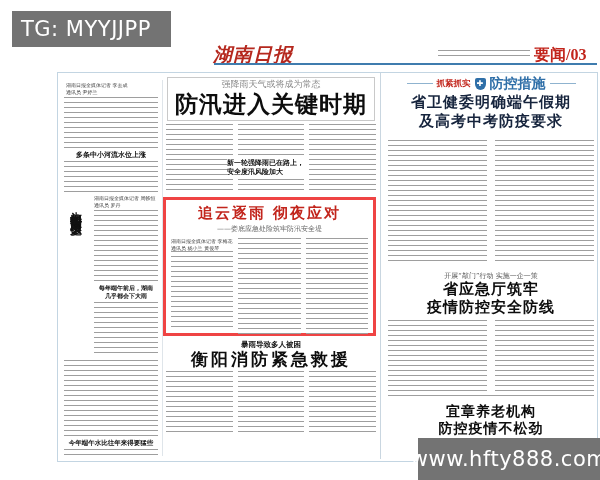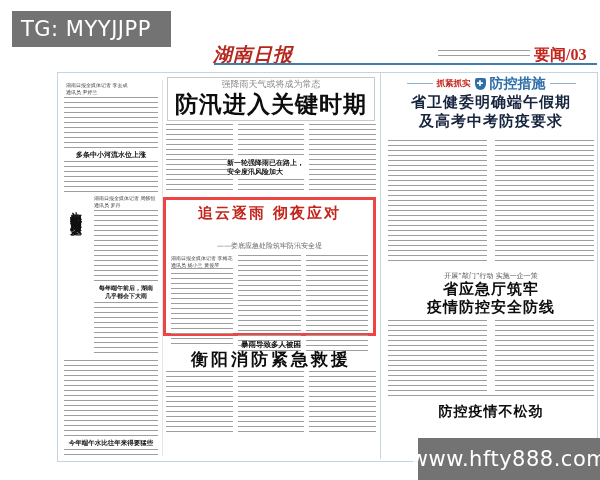--- a/index.html
+++ b/index.html
@@ -24,21 +24,21 @@
   .cols>div{flex:1;}
   .byline{font-size:5px;line-height:6.5px;color:#444;}
   .subhead{font-weight:bold;color:#111;}
   
   #fx-box{left:167px;top:77px;width:206px;height:42px;border:1px solid #c9c9c9;text-align:center;}
   #fx-title{font-size:23px;font-weight:bold;letter-spacing:1px;line-height:27px;color:#0d0d0d;}
   #fx-sub{font-size:9px;color:#888;}
   
   #zy-box{left:163px;top:197px;width:213px;height:139px;border:3px solid #ef4444;background:#fff;box-sizing:border-box;padding:4px 5px;}
   #zy-title{text-align:center;font-size:15px;font-weight:bold;color:#c2251c;letter-spacing:2px;}
-  #zy-sub{text-align:center;font-size:7px;color:#666;margin-top:18px;}
+  #zy-sub{text-align:center;font-size:7px;color:#666;margin-top:1px;}
   
   .serif-h{font-family:"Liberation Serif",serif;font-weight:bold;text-align:center;}
   .kicker{text-align:center;color:#555;}
   
   #banner{left:386px;top:77px;width:210px;height:13px;display:flex;align-items:center;justify-content:center;gap:4px;}
   .bline{width:26px;height:1px;background:#8fb3cf;}
   .shield{width:11px;height:12px;background:#2f6fa8;border-radius:2px 2px 50% 50%;color:#fff;
           font-size:8px;line-height:12px;text-align:center;display:inline-block;}
   .vertical-title{writing-mode:vertical-rl;text-orientation:upright;
           font-family:"Liberation Serif",serif;font-weight:bold;font-size:11.5px;color:#111;letter-spacing:1px;}
@@ -141,18 +141,19 @@
     <div>省应急厅筑牢</div>
     <div>疫情防控安全防线</div>
   </div>
   <div class="abs cols" style="left:388px;top:320px;width:206px;height:72px;gap:8px;">
     <div class="tb"></div>
     <div class="tb"></div>
   </div>
 
   <div class="abs tb" style="left:388px;top:395px;width:206px;height:5px;"></div>
   <div class="abs serif-h" style="left:388px;top:403px;width:206px;font-size:14px;line-height:17px;color:#0d0d0d;letter-spacing:1px;">
+    <div>宜章养老机构</div>
     <div>防控疫情不松劲</div>
   </div>
 
   <div id="wm-bottom" class="abs wm">www.hfty888.com</div>
 
 </div>
 
 </body></html>

